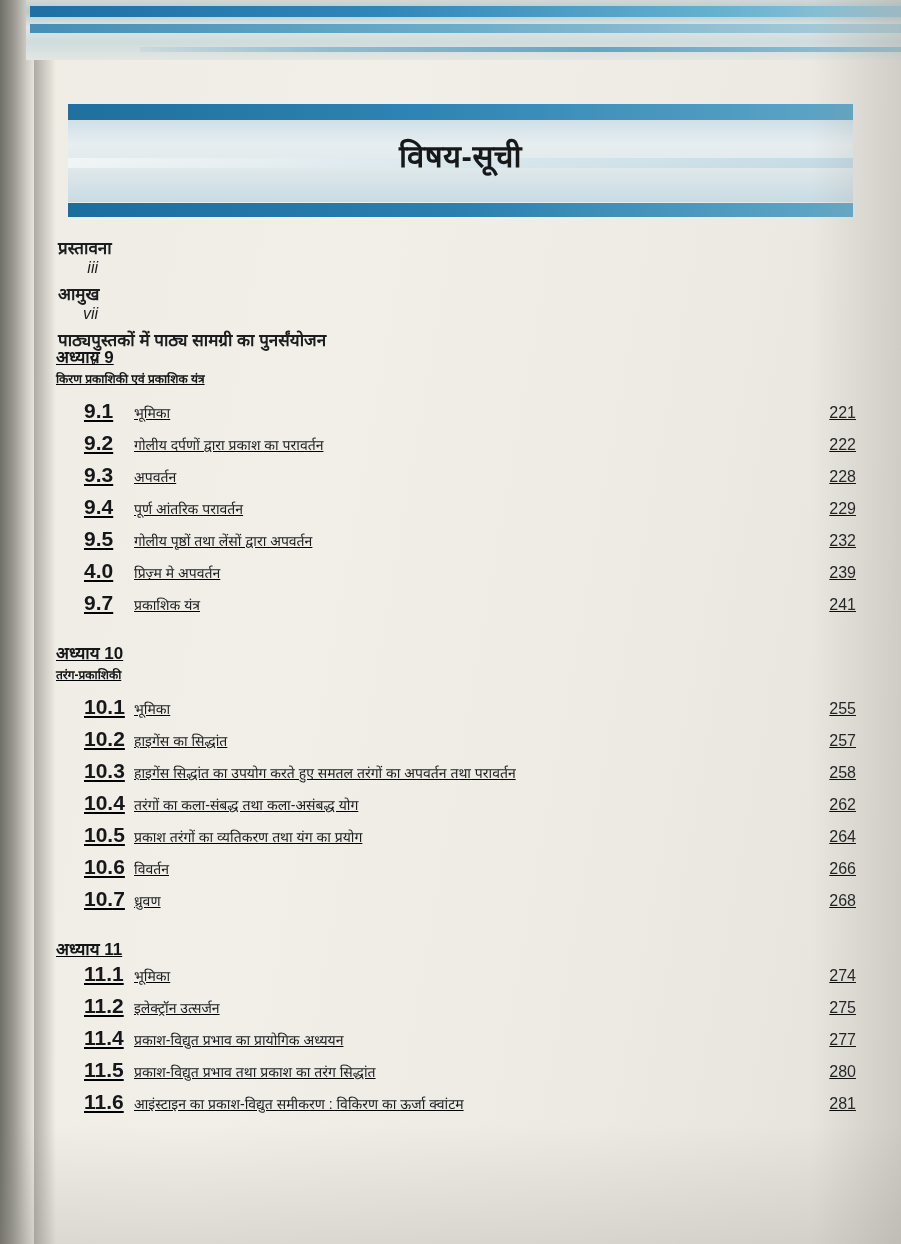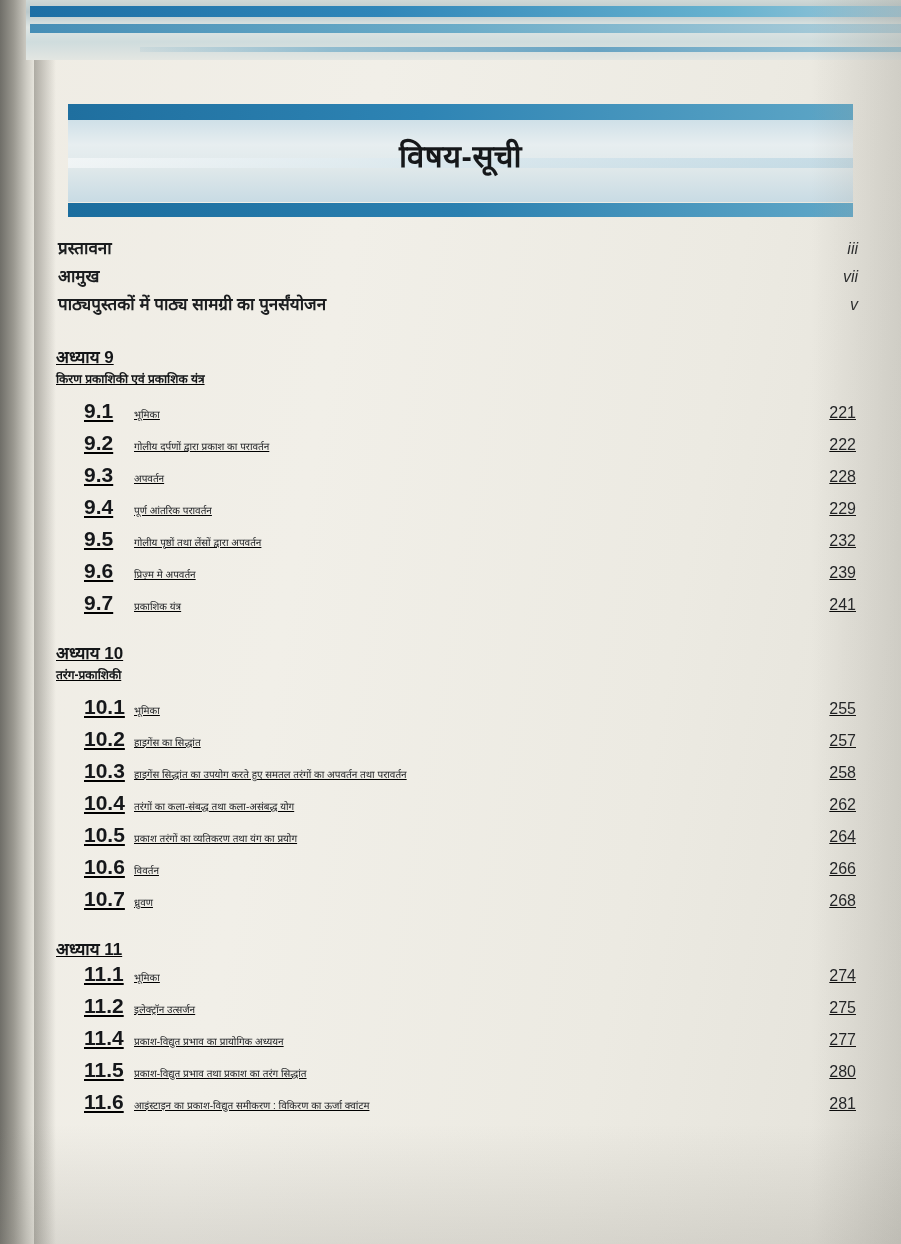--- a/index.html
+++ b/index.html
@@ -103,20 +103,21 @@
   
   .frontmatter {
     position: absolute;
     left: 58px; top: 236px;
     width: 800px;
   }
   .fm-row {
     display: flex;
     align-items: baseline;
     margin-bottom: 5px;
+    flex-direction: column;
   }
   .fm-label {
     font-size: 17px;
     font-weight: 700;
     color: #1b1d1f;
     flex: 1 1 auto;
   }
   .fm-page {
     font-size: 16px;
     font-style: italic;
@@ -153,21 +154,21 @@
     margin-bottom: 8px;
   }
   .entry-num {
     font-size: 21px;
     font-weight: 700;
     color: #15171a;
     width: 50px;
     flex: 0 0 auto;
   }
   .entry-label {
-    font-size: 10px;
+    font-size: 14px;
     color: #1b1d20;
     flex: 1 1 auto;
     padding-right: 12px;
   }
   .entry-page {
     font-size: 16px;
     color: #15171a;
     width: 46px;
     text-align: right;
     flex: 0 0 auto;
@@ -249,21 +250,21 @@
           <span class="entry-num">9.4</span>
           <span class="entry-label">पूर्ण आंतरिक परावर्तन</span>
           <span class="entry-page">229</span>
         </div>
         <div class="entry">
           <span class="entry-num">9.5</span>
           <span class="entry-label">गोलीय पृष्ठों तथा लेंसों द्वारा अपवर्तन</span>
           <span class="entry-page">232</span>
         </div>
         <div class="entry">
-          <span class="entry-num">9.6</span>
+          <span class="entry-num">4.0</span>
           <span class="entry-label">प्रिज़्म मे अपवर्तन</span>
           <span class="entry-page">239</span>
         </div>
         <div class="entry">
           <span class="entry-num">9.7</span>
           <span class="entry-label">प्रकाशिक यंत्र</span>
           <span class="entry-page">241</span>
         </div>
       </div>
     </div>

